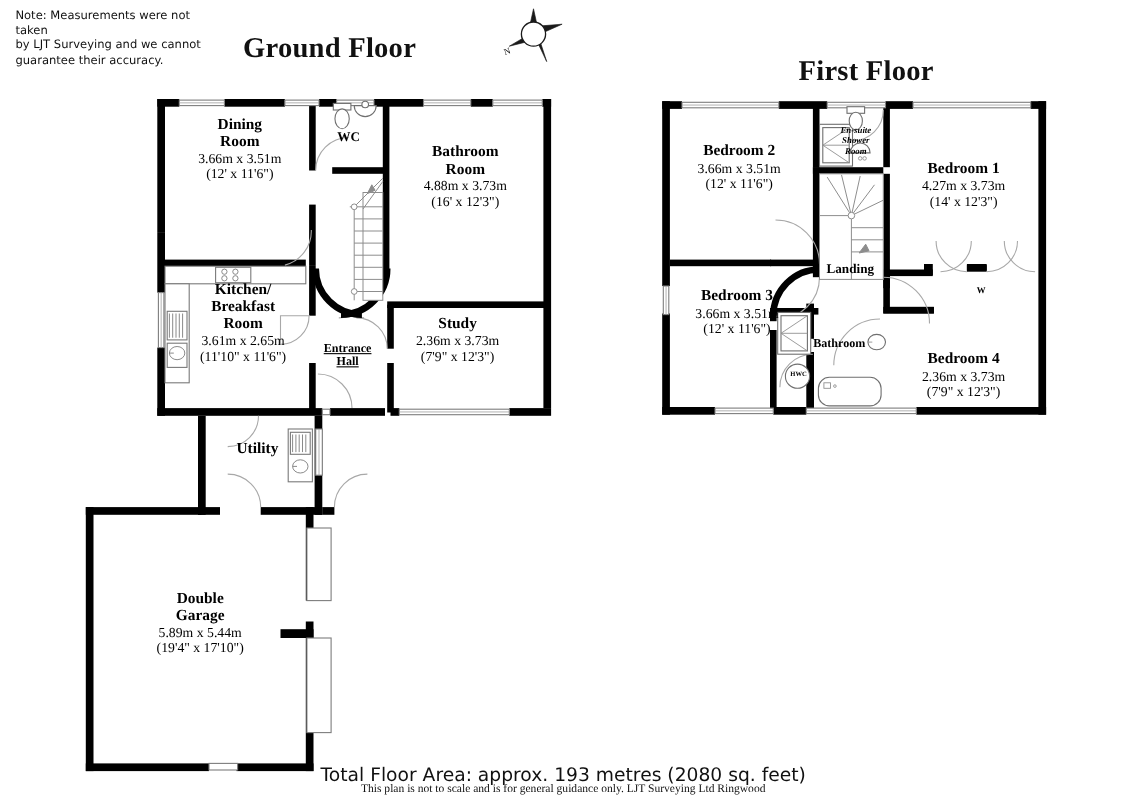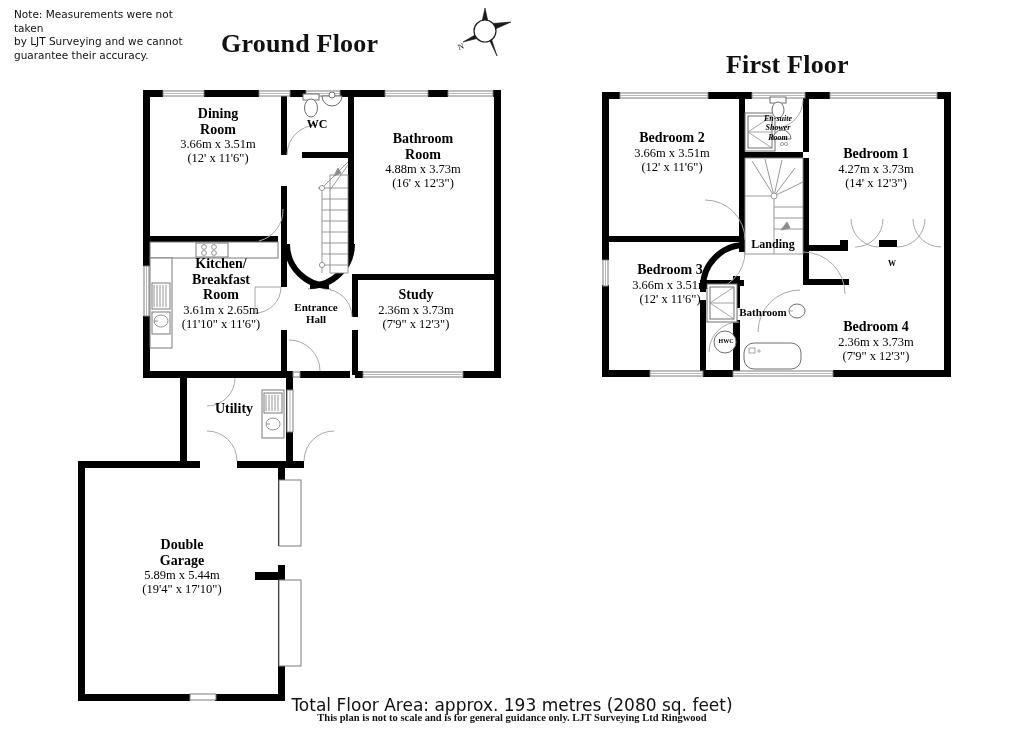--- a/index.html
+++ b/index.html
@@ -382,21 +382,21 @@
 </div>
 
 <div class="abs room" style="left:157px;top:256px;width:128px;">
   <div class="nm">Kitchen/</div>
   <div class="nm">Breakfast</div>
   <div class="nm">Room</div>
   <div class="dim">3.61m x 2.65m</div>
   <div class="dim">(11'10" x 11'6")</div>
 </div>
 
-<div class="abs room small" style="left:279px;top:301px;width:74px;">
+<div class="abs room small" style="left:279px;top:311px;width:74px;text-decoration:underline;">
   <div class="nm">Entrance</div>
   <div class="nm">Hall</div>
 </div>
 
 <div class="abs room" style="left:356px;top:287px;width:120px;">
   <div class="nm">Study</div>
   <div class="dim">2.36m x 3.73m</div>
   <div class="dim">(7'9" x 12'3")</div>
 </div>
 
@@ -451,13 +451,13 @@
 
 <div class="abs room tiny" style="left:880px;top:259px;width:24px;">
   <div class="nm">W</div>
 </div>
 
 <div class="abs room xtiny" style="left:713px;top:338px;width:26px;">
   <div class="nm">HWC</div>
 </div>
 
 <div class="abs footer1" style="left:0;top:695px;width:1024px;">Total Floor Area: approx. 193 metres (2080 sq. feet)</div>
-<div class="abs footer2" style="left:0;top:712px;width:1024px;font-weight:bold;">This plan is not to scale and is for general guidance only. LJT Surveying Ltd Ringwood</div>
+<div class="abs footer2" style="left:0;top:712px;width:1024px;">This plan is not to scale and is for general guidance only. LJT Surveying Ltd Ringwood</div>
 
 </body></html>

